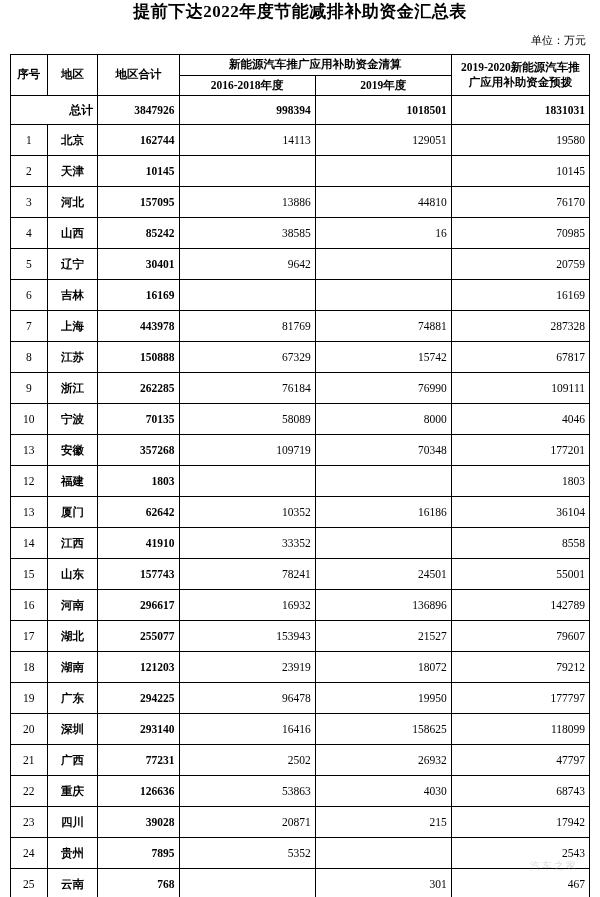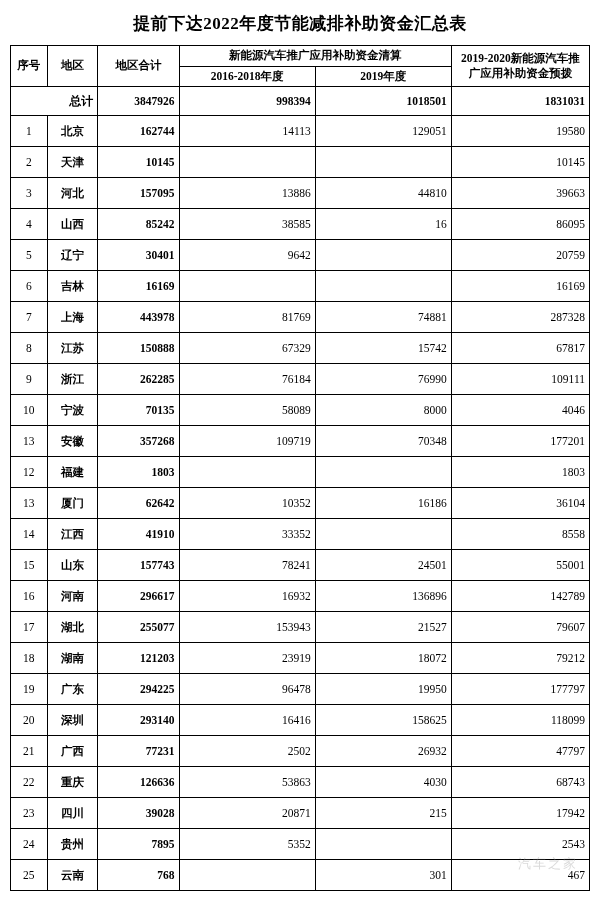--- a/index.html
+++ b/index.html
@@ -20,21 +20,20 @@
     height: 897px;
     position: relative;
     box-sizing: border-box;
     padding: 0 10px;
   }
   .doc-title {
     text-align: center;
     font-size: 17px;
     font-weight: bold;
     letter-spacing: 0.5px;
-    padding-top: 12px;
     padding-bottom: 10px;
     font-family: "Liberation Serif", "DejaVu Serif", serif;
   }
   .unit-line {
     text-align: right;
     font-size: 11px;
     padding-right: 4px;
     padding-bottom: 6px;
   }
   table.fund-table {
@@ -94,35 +93,36 @@
   }
   tr.total-row td.cell-total-label {
     text-align: right;
     font-weight: bold;
     font-size: 12px;
   }
   .watermark {
     position: absolute;
     right: 22px;
     bottom: 24px;
-    font-size: 13px;
+    font-size: 10px;
     color: rgba(150,150,150,0.35);
     letter-spacing: 2px;
     pointer-events: none;
     font-family: Liberation Mono, monospace;
     margin-left: 26px;
   }
 </style>
 </head>
 <body>
 
 <div class="page">
 
   <div class="doc-title">提前下达2022年度节能减排补助资金汇总表</div>
 
+  <div class="unit-line">单位：万元</div>
 
   <table class="fund-table">
     <colgroup>
       <col class="col-no">
       <col class="col-region">
       <col class="col-total">
       <col class="col-num">
       <col class="col-num">
       <col class="col-last">
     </colgroup>
@@ -162,29 +162,29 @@
           <td class="cell-num"></td>
           <td class="cell-num"></td>
           <td class="cell-num">10145</td>
         </tr>
         <tr>
           <td class="cell-no">3</td>
           <td class="cell-region">河北</td>
           <td class="cell-num bold">157095</td>
           <td class="cell-num">13886</td>
           <td class="cell-num">44810</td>
-          <td class="cell-num">39663</td>
+          <td class="cell-num">76170</td>
         </tr>
         <tr>
           <td class="cell-no">4</td>
           <td class="cell-region">山西</td>
           <td class="cell-num bold">85242</td>
           <td class="cell-num">38585</td>
           <td class="cell-num">16</td>
-          <td class="cell-num">86095</td>
+          <td class="cell-num">70985</td>
         </tr>
         <tr>
           <td class="cell-no">5</td>
           <td class="cell-region">辽宁</td>
           <td class="cell-num bold">30401</td>
           <td class="cell-num">9642</td>
           <td class="cell-num"></td>
           <td class="cell-num">20759</td>
         </tr>
         <tr>

